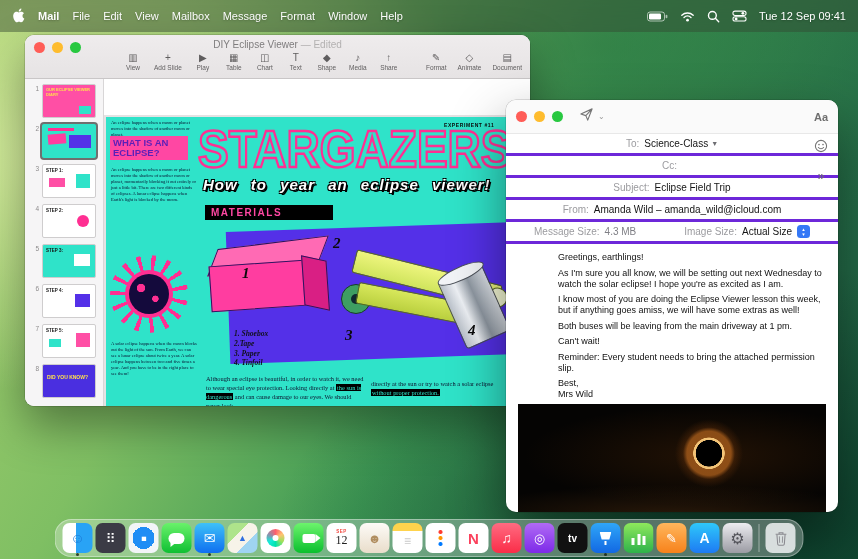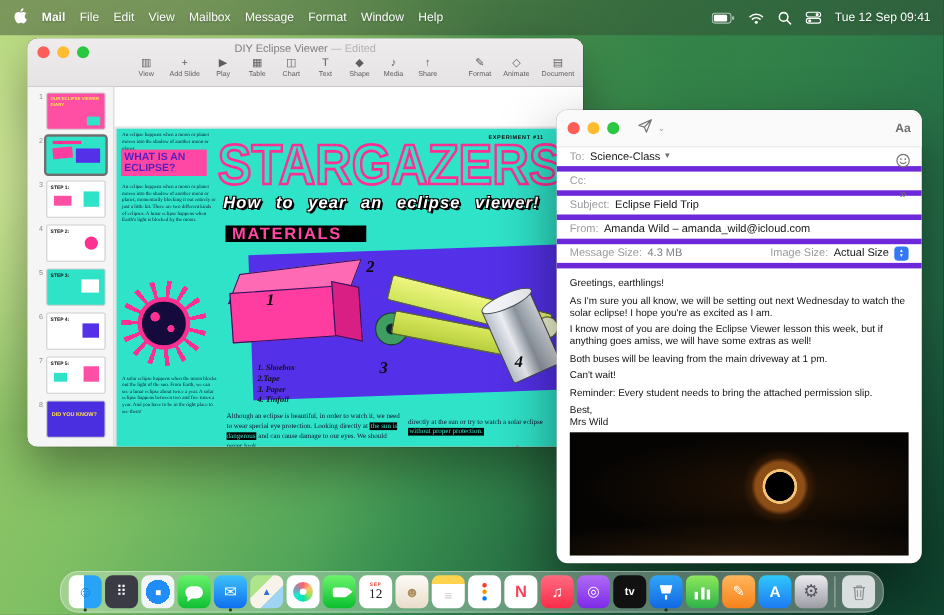--- a/index.html
+++ b/index.html
@@ -58,21 +58,21 @@
     background:radial-gradient(circle at 30% 35%,#ff2f92 0 4px,transparent 4.5px),
                radial-gradient(circle at 66% 62%,#ff2f92 0 3px,transparent 3.5px),#140a3c;
     box-shadow:0 0 0 4px #ff2f92;}
   .intro3{left:5px;top:224px;width:86px;}
   .headline{position:absolute;left:92px;top:2px;font-size:46px;font-weight:800;white-space:nowrap;
     color:transparent;-webkit-text-stroke:2.2px #ff2f92;transform:scaleY(1.12);transform-origin:top left;}
   .subhead{position:absolute;left:97px;top:59px;font-size:15px;font-weight:800;font-style:italic;color:#fff;
     letter-spacing:1px;word-spacing:8px;white-space:nowrap;
     text-shadow:-1px -1px 0 #000,1px -1px 0 #000,-1px 1px 0 #000,1px 1px 0 #000,2px 2px 0 #000;}
   .materials-bar{position:absolute;left:99px;top:88px;width:128px;height:15px;background:#000;display:flex;align-items:center;padding-left:6px;}
-  .materials-bar span{color:#ff47a3;font-weight:800;font-size:15px;letter-spacing:1.5px;text-align:right;}
+  .materials-bar span{color:#ff47a3;font-weight:800;font-size:10px;letter-spacing:1.5px;text-align:right;}
   .purple{position:absolute;left:122px;top:110px;width:288px;height:132px;background:#5430e8;transform:rotate(-2deg);}
   .box-lid{position:absolute;left:106px;top:126px;width:112px;height:26px;background:#ff6ab4;border:1px solid #2a1460;transform:rotate(-7deg) skewX(-28deg);}
   .box-front{position:absolute;left:104px;top:146px;width:96px;height:46px;background:#ff3da0;border:1px solid #2a1460;transform:rotate(-4deg);}
   .box-side{position:absolute;left:197px;top:141px;width:25px;height:50px;background:#d91f84;border:1px solid #2a1460;transform:rotate(-4deg) skewY(16deg);}
   .tape{position:absolute;left:235px;top:167px;width:30px;height:30px;border-radius:50%;background:#3e9e62;border:1px solid #173b2a;}
   .tape::after{content:'';position:absolute;left:9px;top:9px;width:10px;height:10px;border-radius:50%;background:#10282e;}
   .roll1{position:absolute;left:246px;top:150px;width:150px;height:24px;background:linear-gradient(#eef57e,#cfe45c);border:1px solid #5a6b1f;border-radius:3px;transform:rotate(14deg);}
   .roll1::before{content:'';position:absolute;right:-9px;top:2px;width:18px;height:18px;border-radius:50%;background:#f7fbd6;border:1px solid #5a6b1f;}
   .roll2{position:absolute;left:250px;top:178px;width:140px;height:22px;background:linear-gradient(#d8e85c,#b9cf3e);border:1px solid #5a6b1f;border-radius:3px;transform:rotate(11deg);}
   .foil{position:absolute;left:344px;top:152px;width:48px;height:74px;border-radius:4px;border:1px solid #4a4f57;
@@ -90,29 +90,29 @@
   
   .mail{position:absolute;left:506px;top:100px;width:332px;height:412px;background:#fff;border-radius:10px;
     box-shadow:0 24px 55px rgba(0,0,0,.45),0 0 0 .5px rgba(0,0,0,.22);overflow:hidden;}
   .mail-titlebar{position:relative;height:34px;background:#fafafa;border-bottom:1px solid #e8e8e8;display:flex;align-items:center;padding:0 10px;}
   .send-group{display:flex;align-items:center;gap:4px;margin-left:16px;color:#7a7a7a;}
   .mini-chev{font-size:8px;color:#9a9a9a;}
   .mail-tools{margin-left:auto;display:flex;align-items:center;gap:16px;color:#7a7a7a;flex-direction:column;}
   .mail-tools svg{display:block;}
   .aa{font-size:11px;font-weight:600;color:#6f6f6f;}
   .more{font-size:12px;color:#6f6f6f;}
-  .frow{display:flex;align-items:center;height:22px;padding:0 12px;border-bottom:5px solid #6d28d9;font-size:10px;}
+  .frow{display:flex;align-items:center;height:22px;padding:0 28px;border-bottom:3px solid #6d28d9;font-size:10px;justify-content:center;}
   .flabel{color:#9b9b9f;margin-right:5px;white-space:nowrap;}
   .fvalue{color:#141414;white-space:nowrap;}
   .fvalue.dim{color:#7f7f85;}
   .to-chev{font-size:7px;color:#6d6d72;margin-left:3px;}
   .img-size{margin-left:auto;display:flex;align-items:center;}
   .select-btn{width:13px;height:13px;border-radius:3.5px;background:#3478f6;color:#fff;display:flex;flex-direction:column;
     align-items:center;justify-content:center;font-size:5px;line-height:4.5px;margin-left:5px;}
-  .mail-body{padding:8px 12px 0;font-size:9px;line-height:11px;color:#111;}
+  .mail-body{padding:8px 12px 0;font-size:9px;line-height:11px;color:#111;margin-left:40px;}
   .mail-body p{margin:0 0 4.5px;}
   .sig p{margin:0;}
   .attachment{position:relative;margin:4px 12px 0;height:112px;
     background:
       radial-gradient(circle at 62% 44%, #000 0 13px, rgba(255,205,125,.95) 13.5px 15.5px, rgba(255,140,40,.5) 16px 22px, rgba(255,120,20,.12) 26px, transparent 34px),
       radial-gradient(120% 90% at 62% 46%, rgba(120,60,10,.25), transparent 50%),
       radial-gradient(100% 40% at 50% 100%, rgba(95,55,18,.4), transparent 70%),
       #050403;}
   
   .dock{position:absolute;left:50%;transform:translateX(-50%);bottom:2px;height:38px;display:flex;align-items:center;gap:3px;

